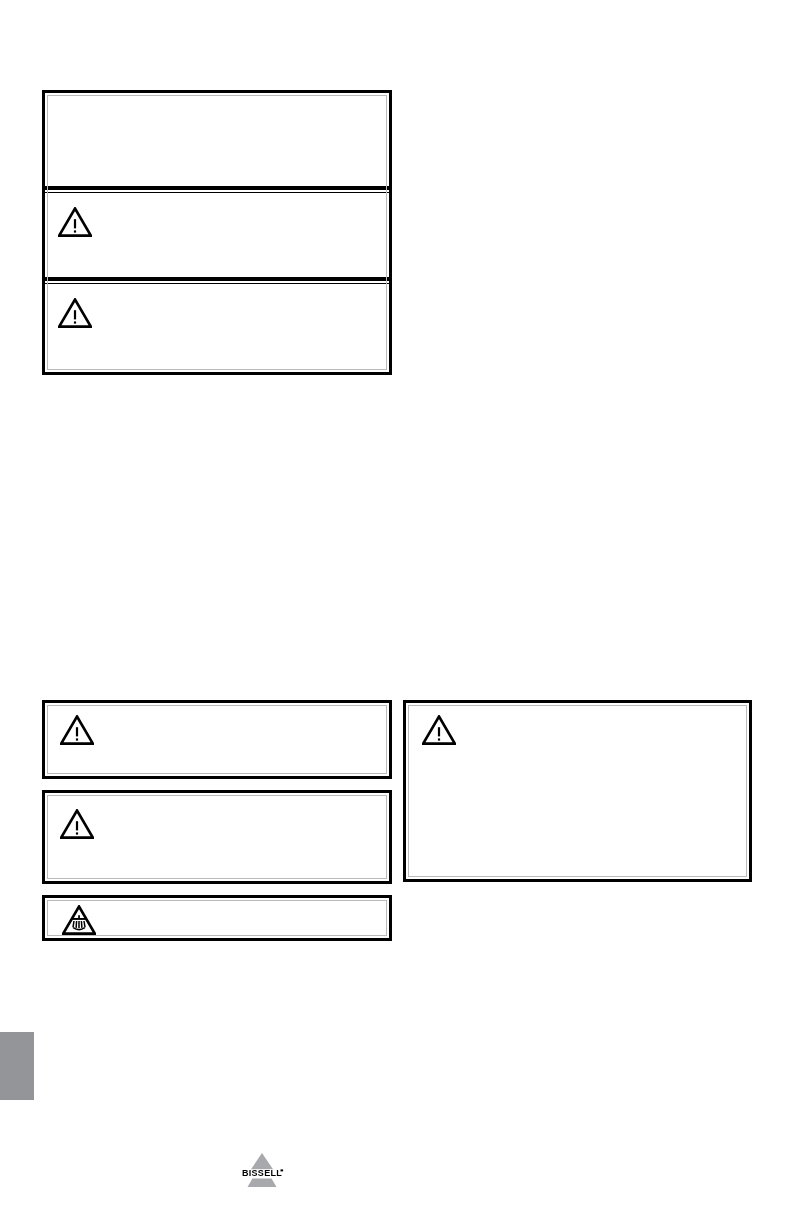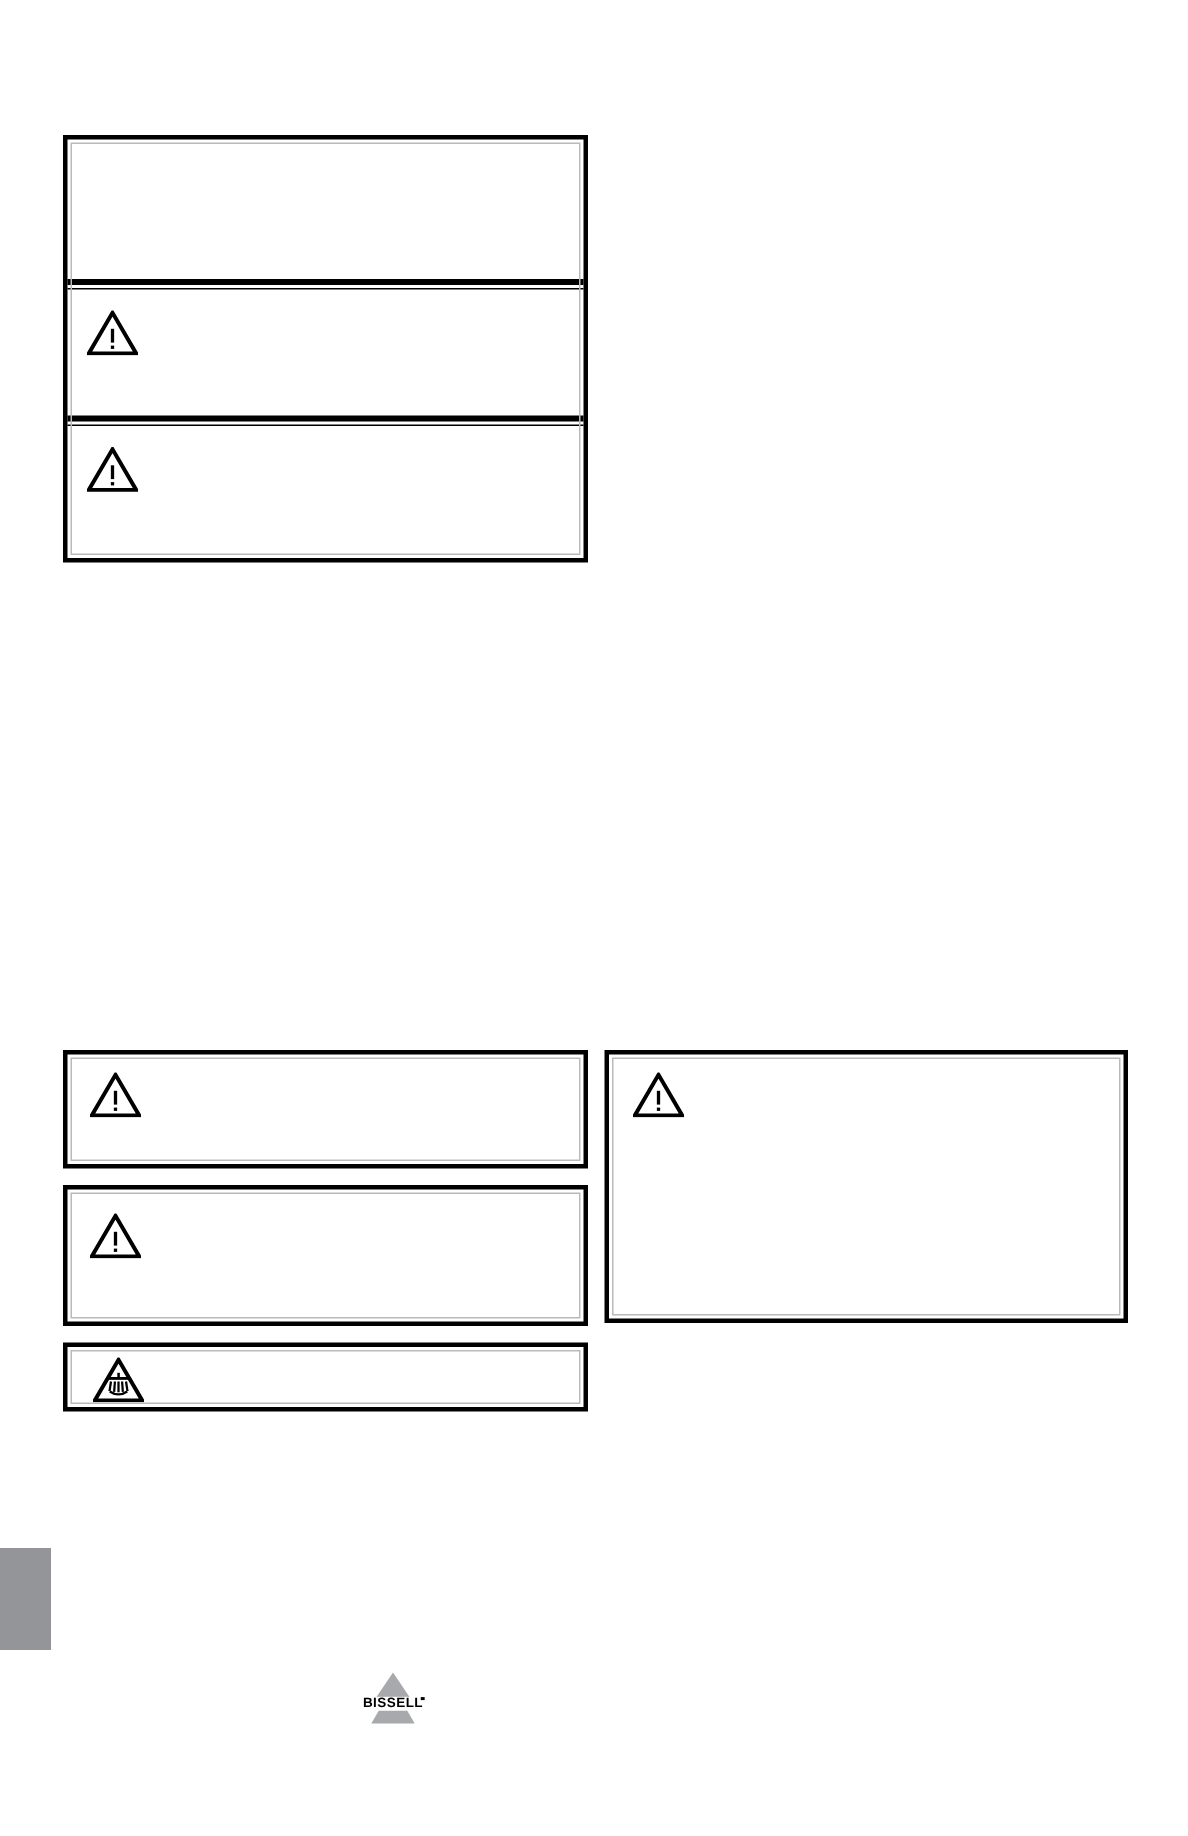--- a/index.html
+++ b/index.html
@@ -205,21 +205,21 @@
     <div class="panel-body" id="right-body" style="left: 62px; top: 10px; width: 275px;">
       <p class="panel-heading"></p>
       <p class="panel-text"></p>
     </div>
   </div>
 
   <div class="page-tab" id="page-tab" style="left: 0px; top: 1032px; width: 34px; height: 68px; background: rgb(147, 149, 152);">
     <span></span>
   </div>
 
-  <div class="brand-logo" id="brand-logo" style="left: 231px; top: 1112px; width: 62px; height: 40px;">
+  <div class="brand-logo" id="brand-logo" style="left: 231px; top: 1150px; width: 62px; height: 40px;">
     <svg width="62" height="40" viewBox="0 0 62 40" aria-hidden="true">
 
       <path d="M31 3 L43.5 21.5 L18.5 21.5 Z" fill="#a7a9ac"></path>
 
       <path d="M21.5 28.5 L40.5 28.5 L45.5 37 L16.5 37 Z" fill="#a7a9ac"></path>
 
       <rect x="9" y="19.2" width="44" height="8.2" fill="#ffffff"></rect>
 
       <text x="31" y="26.2" text-anchor="middle" font-family="'Liberation Sans', sans-serif" font-size="9" font-weight="bold" letter-spacing="0.3" fill="#000000">BISSELL</text>
 

